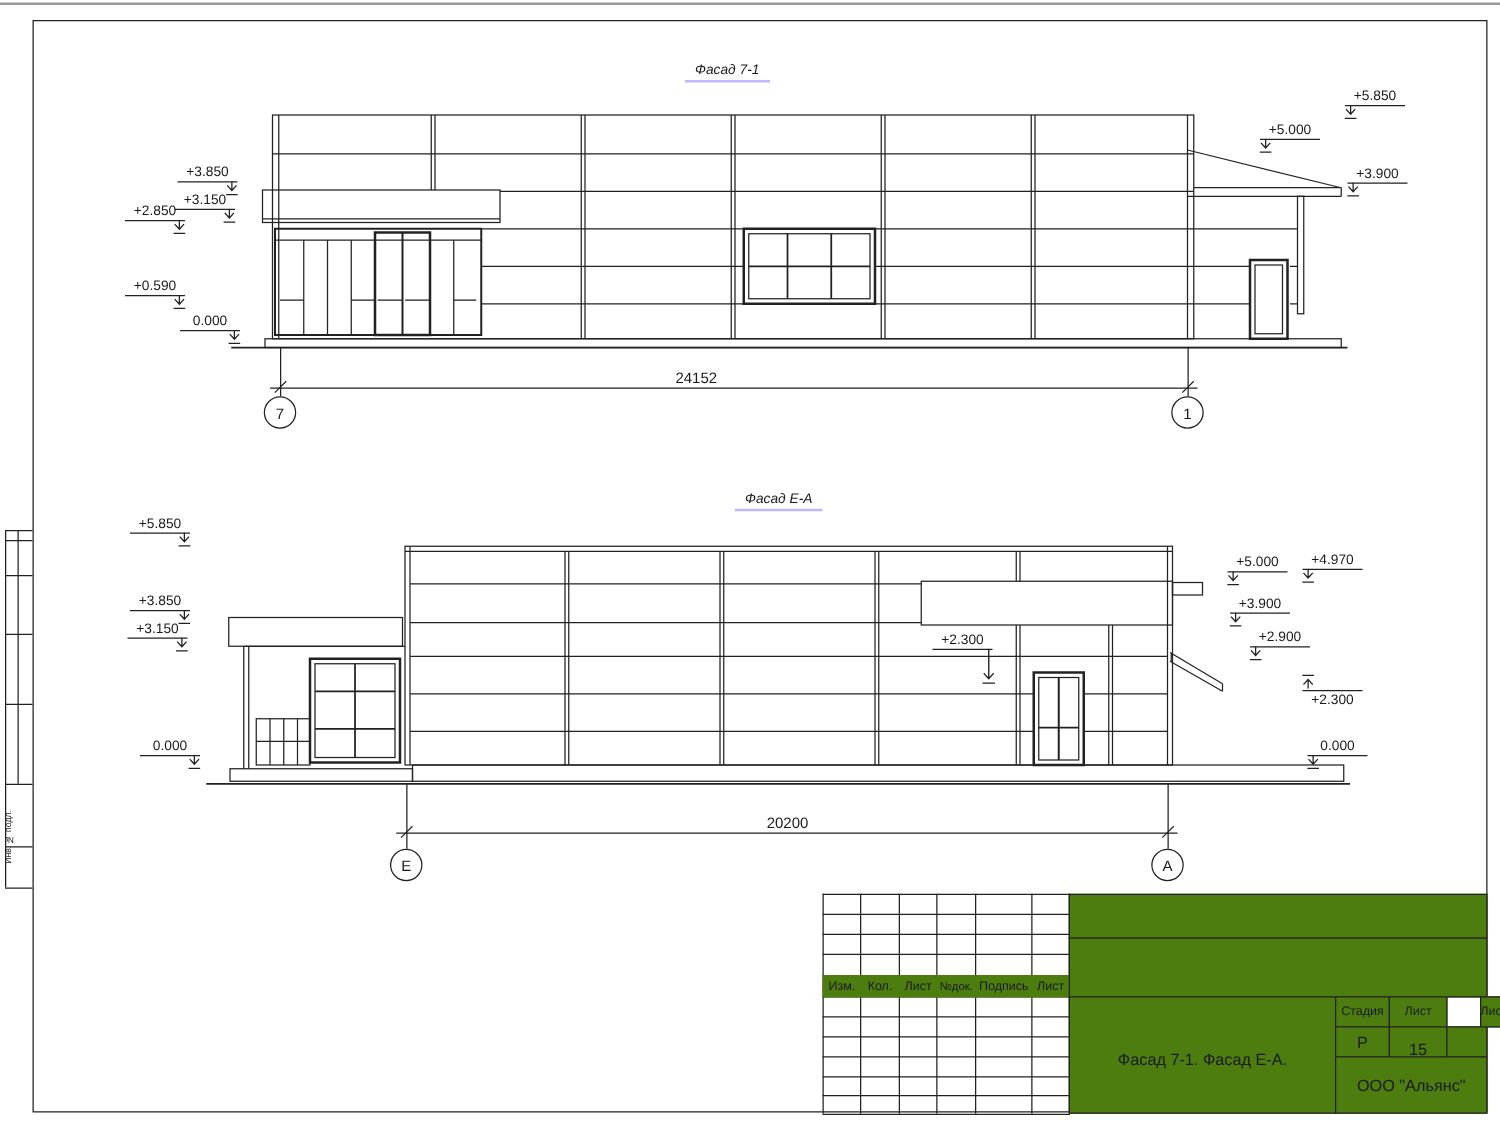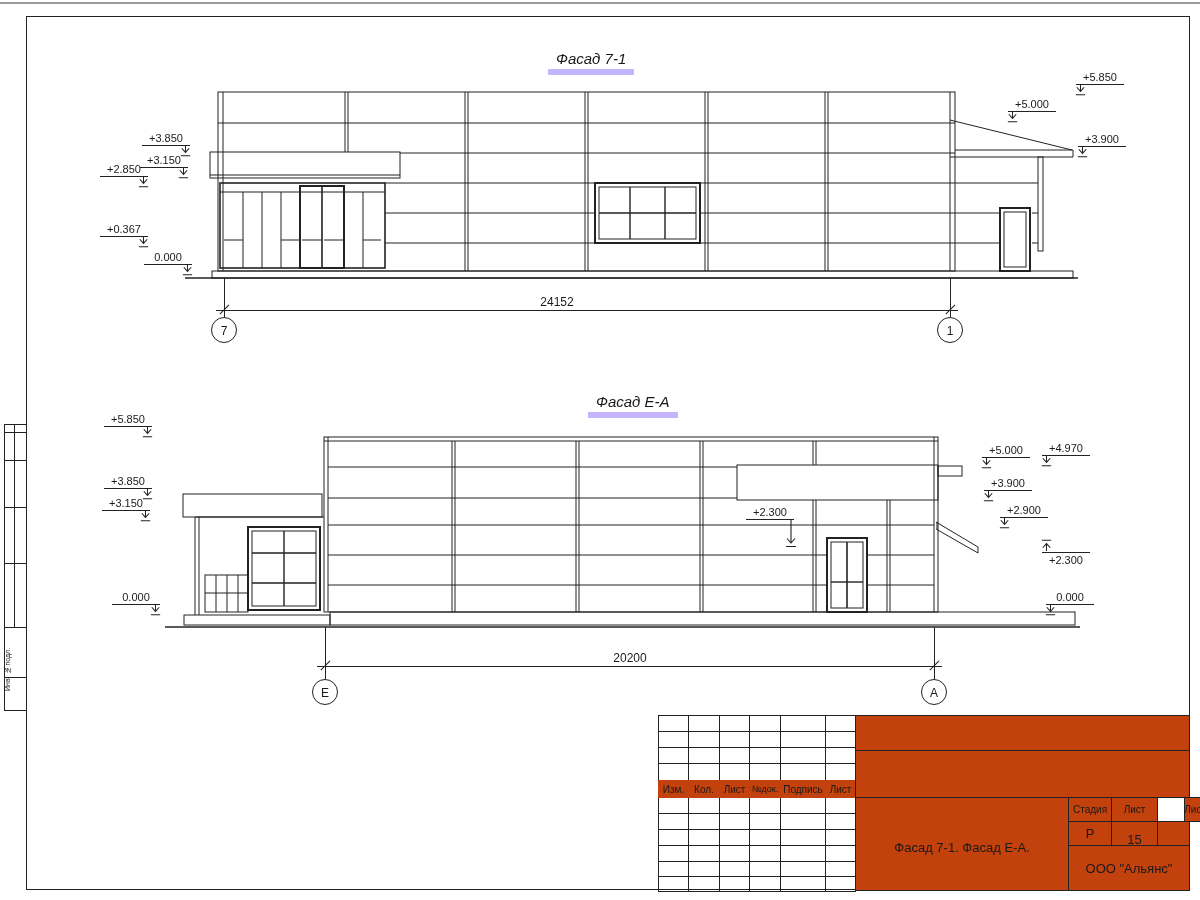--- a/index.html
+++ b/index.html
@@ -2,38 +2,38 @@
 <html><head>
 <meta charset="utf-8">
 <style>
   html,body{margin:0;padding:0;background:#e8e8e8}
   #sheet{position:relative;width:1200px;height:900px;background:#fff;
          font-family:"Liberation Sans",sans-serif;color:#1a1a1a;overflow:hidden}
   .line{position:absolute;background:#222}
   .gline{position:absolute;background:#9a9a9a}
   .frame{position:absolute;border:1.6px solid #222;box-sizing:border-box}
   svg.draw{position:absolute}
-  .dtitle{position:absolute;font-size:15px;font-style:italic;border-bottom:6px solid #c4b5fd;
+  .dtitle{position:absolute;font-size:11px;font-style:italic;border-bottom:2px solid #c4b5fd;
           padding:0 8px 2px;white-space:nowrap}
   .elev{position:absolute;width:48px;font-size:11px;line-height:12px}
   .elev .val{display:block;text-align:center;border-bottom:1px solid #222;padding-bottom:1px}
   .elev .arr{position:absolute;width:13px;height:13px}
   .elev.ar .arr{right:-2px;top:13px}
   .elev.al .arr{left:-2px;top:13px}
   .elev.au .val{border-bottom:none;border-top:1px solid #222;padding-top:1px}
   .elev.au .arr{left:-2px;top:-14px;transform:rotate(180deg)}
   .elev .arrlong{position:absolute;right:-4px;top:13px;width:14px;height:30px}
   .dimtxt{position:absolute;font-size:12px;text-align:center;white-space:nowrap}
   .axis{position:absolute;width:26px;height:26px;border:1px solid #222;border-radius:50%;
         text-align:center;line-height:26px;font-size:12px;background:#fff;box-sizing:border-box}
   .slash{position:absolute;width:13px;height:1.3px;background:#222;transform:rotate(-45deg)}
   .tb-line{position:absolute;background:#222}
   .tb-cell{position:absolute;box-sizing:border-box;border:1px solid #222;
            display:flex;align-items:center;justify-content:center;font-size:10px;
-           background:#c2410c}
+           background:#4d7c0f}
   .tb-cell.big{font-size:13px}
   .vtext{position:absolute;writing-mode:vertical-rl;transform:rotate(180deg);
          font-size:7px;line-height:9px;text-align:center;white-space:nowrap}
 </style>
 </head>
 <body>
 
 <div id="sheet">
 
   <div class="gline" style="left:0;top:2px;width:1200px;height:2px"></div>
@@ -112,21 +112,21 @@
         <path d="M7,0 V8 M3,3.5 L7,8 L11,3.5 M2,11.5 H12" fill="none" stroke="#222" stroke-width="1.1"></path>
       </svg>
   </div>
   <div class="elev ar" style="left:100px;top:163px">
     <span class="val">+2.850</span>
     <svg class="arr" viewBox="0 0 14 14">
         <path d="M7,0 V8 M3,3.5 L7,8 L11,3.5 M2,11.5 H12" fill="none" stroke="#222" stroke-width="1.1"></path>
       </svg>
   </div>
   <div class="elev ar" style="left:100px;top:223px">
-    <span class="val">+0.367</span>
+    <span class="val">+0.590</span>
     <svg class="arr" viewBox="0 0 14 14">
         <path d="M7,0 V8 M3,3.5 L7,8 L11,3.5 M2,11.5 H12" fill="none" stroke="#222" stroke-width="1.1"></path>
       </svg>
   </div>
   <div class="elev ar" style="left:144px;top:251px">
     <span class="val">0.000</span>
     <svg class="arr" viewBox="0 0 14 14">
         <path d="M7,0 V8 M3,3.5 L7,8 L11,3.5 M2,11.5 H12" fill="none" stroke="#222" stroke-width="1.1"></path>
       </svg>
   </div>

